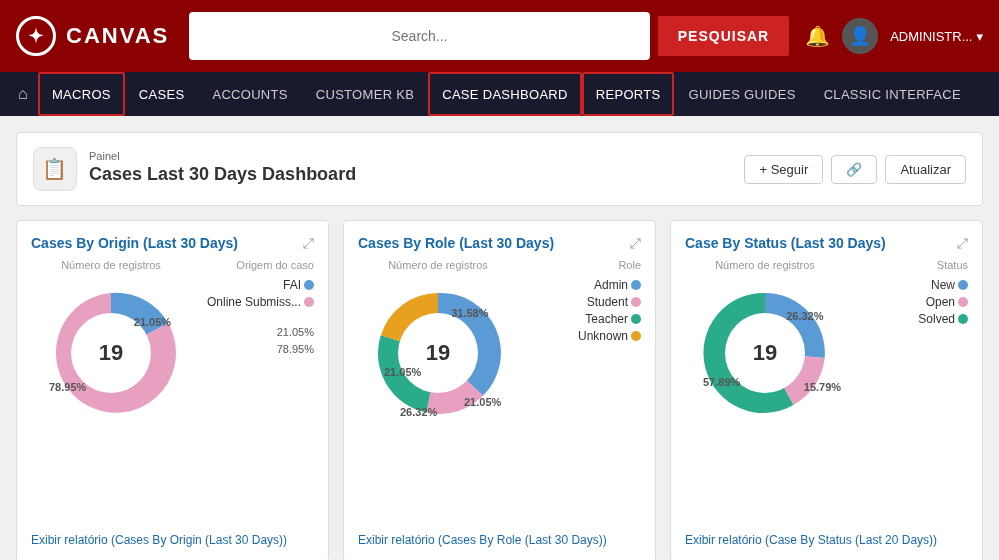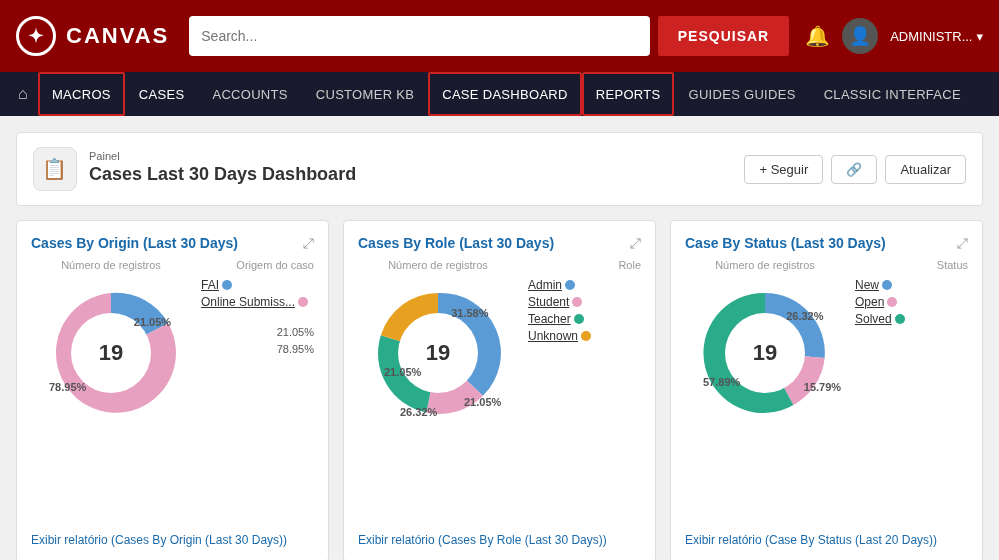--- a/index.html
+++ b/index.html
@@ -27,26 +27,27 @@
       color: white; font-size: 18px; font-weight: bold;
     }
     .logo-text {
       color: white;
       font-size: 22px;
       font-weight: bold;
       letter-spacing: 2px;
     }
     .search-bar {
       flex: 1;
-      height: 40px;
+      height: 48px;
       border: none;
       border-radius: 4px;
       padding: 16px 12px;
       font-size: 14px;
       outline: none;
+      text-align: center;
     }
     .search-btn {
       background: #cc2222;
       color: white;
       border: none;
       padding: 0 20px;
       height: 40px;
       font-size: 14px;
       font-weight: bold;
       letter-spacing: 1px;
@@ -220,23 +221,22 @@
     }
     .chart-legend-title {
       font-size: 11px;
       color: #999;
       text-align: right;
       margin-bottom: 4px;
     }
     .legend-item {
       display: flex;
       align-items: center;
-      justify-content: flex-start;
+      justify-content: flex-end;
       gap: 3px;
-      text-decoration: underline;
     }
     .legend-dot {
       width: 10px; height: 10px;
       border-radius: 50%;
       flex-shrink: 0;
     }
     .axis-label {
       font-size: 11px;
       color: #999;
       margin-bottom: 2px;

